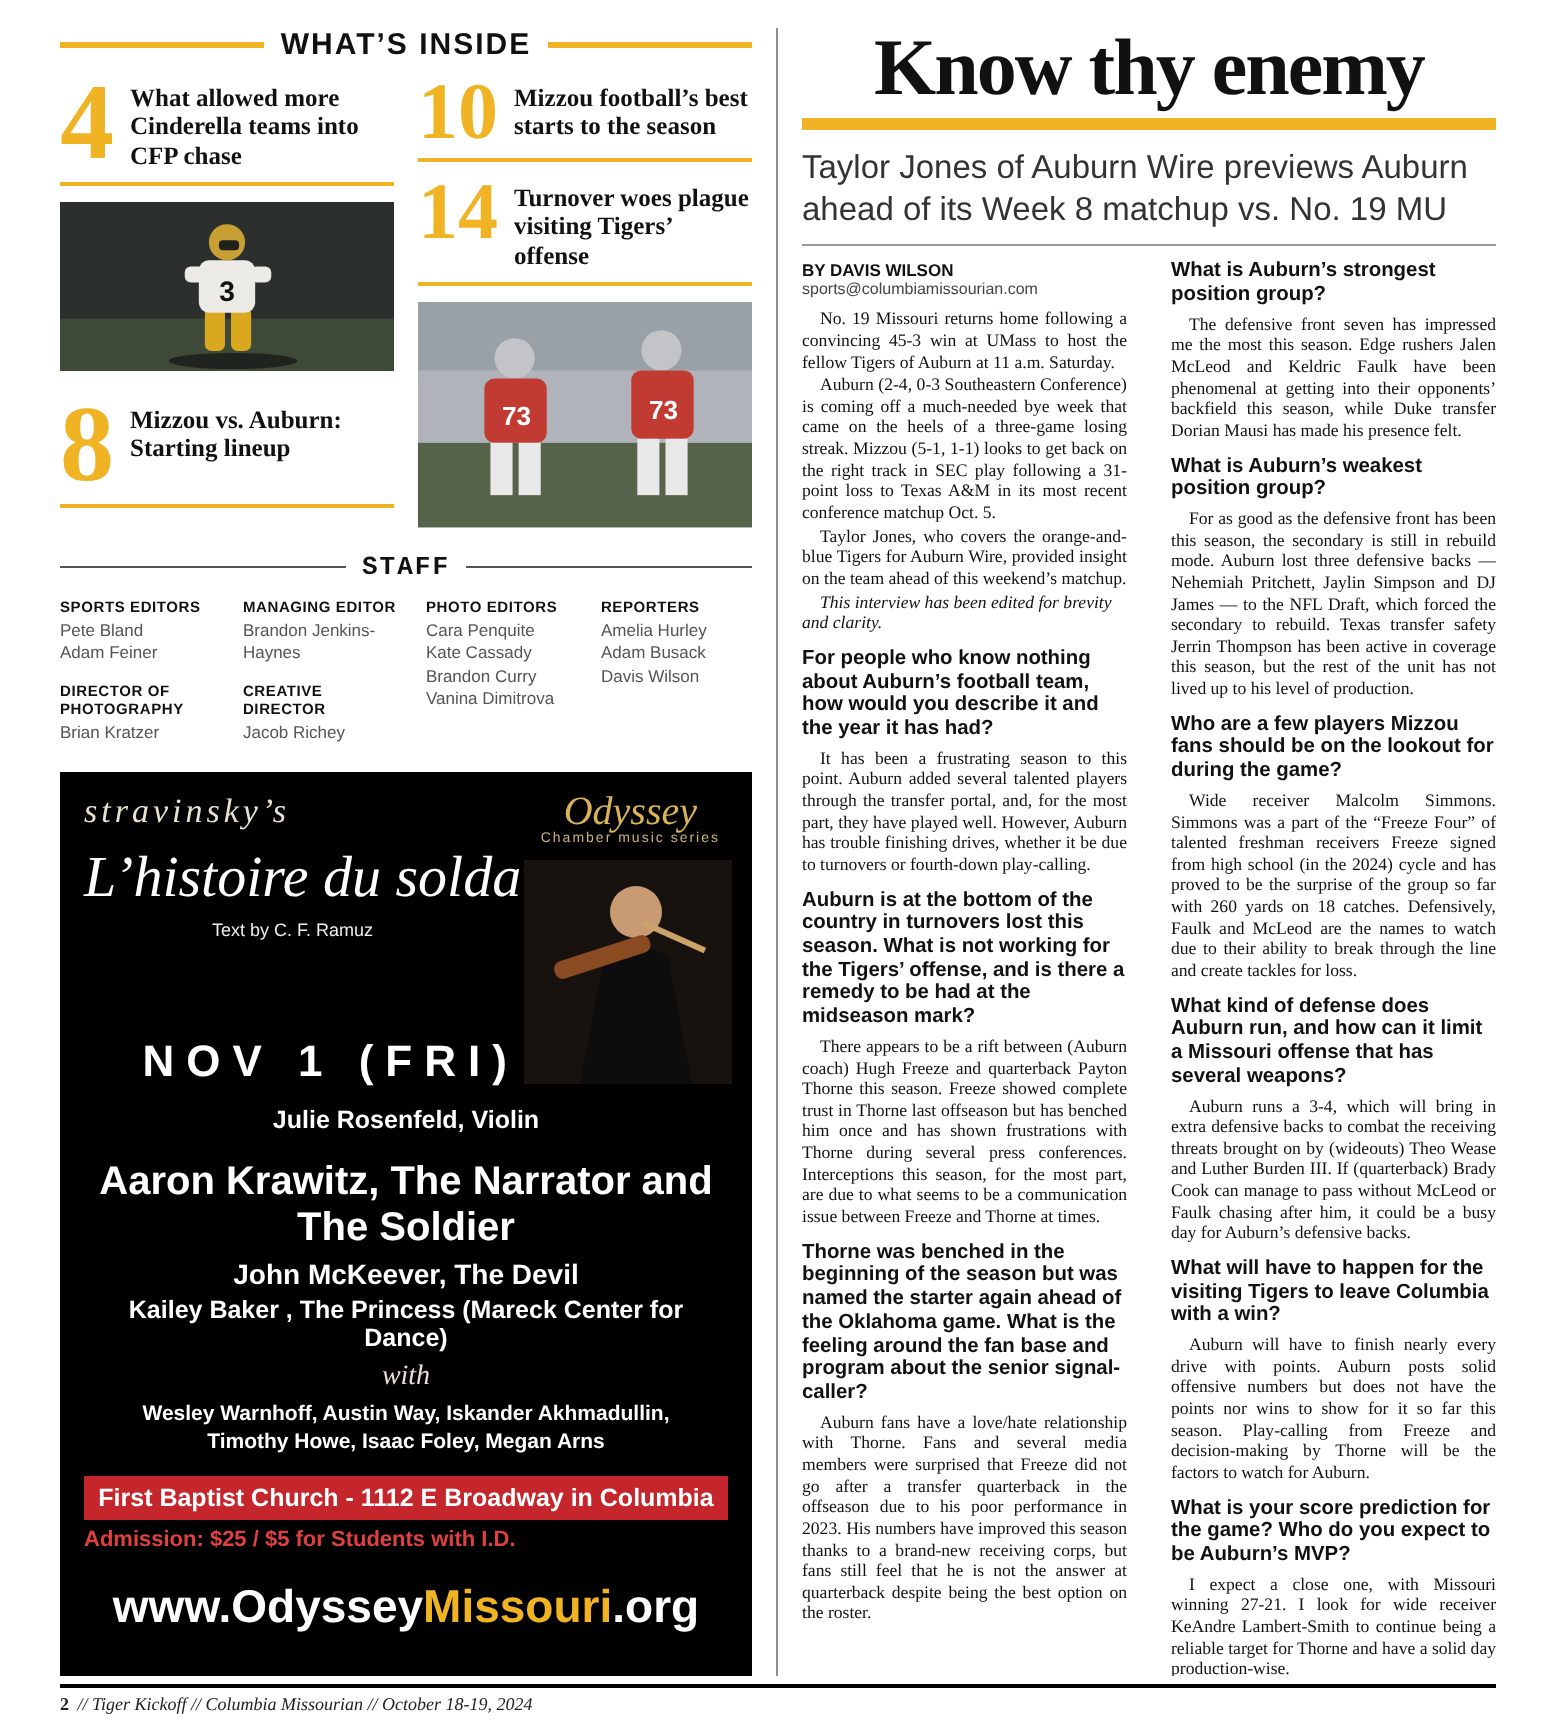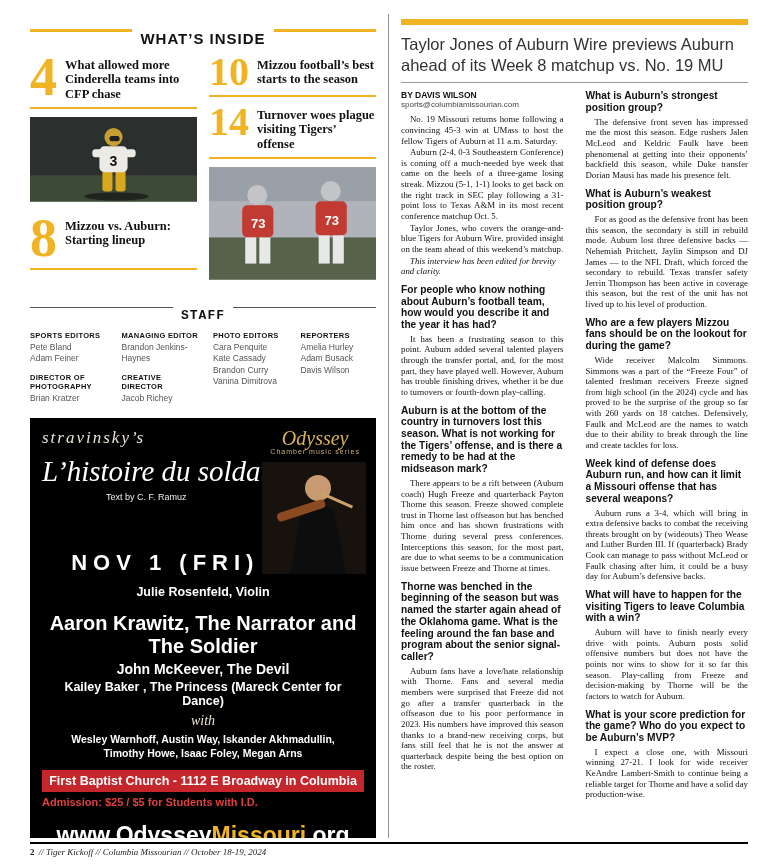--- a/index.html
+++ b/index.html
@@ -7,21 +7,21 @@
   html,body{background:#ffffff;}
   .page{width:774px;height:864px;position:relative;background:#fff;font-family:"Liberation Serif",serif;color:#111;overflow:hidden;margin:0 auto;}
   .content{position:absolute;top:14px;left:30px;right:26px;bottom:26px;display:flex;gap:12px;}
   .left-col{width:346px;flex:none;display:flex;flex-direction:column;min-height:0;}
   .vdivider{width:1px;background:#8f8f8f;flex:none;}
   .right-col{flex:1;min-width:0;display:flex;flex-direction:column;}
 
   .section-head{display:flex;align-items:center;gap:8px;margin:0 0 8px;}
   .section-head .rule{flex:1;height:3px;background:var(--gold);}
   .section-head.gray .rule{height:1px;background:#555;}
-  .head-text{font-family:"Liberation Sans",sans-serif;font-weight:bold;font-size:15px;letter-spacing:1px;margin-top:16px;}
+  .head-text{font-family:"Liberation Sans",sans-serif;font-weight:bold;font-size:15px;letter-spacing:1px;}
   .section-head.gray .head-text{font-size:13px;font-family:Liberation Mono, monospace;}
 
   .inside-grid{display:grid;grid-template-columns:1fr 1fr;column-gap:12px;margin-bottom:4px;}
   .inside-item{display:flex;gap:8px;align-items:flex-start;border-bottom:2px solid var(--gold);padding-bottom:6px;margin-bottom:8px;}
   .inside-item.late{margin-top:14px;}
   .big-num{font-weight:bold;color:var(--gold);font-size:54px;line-height:.85;}
   .big-num.md{font-size:40px;}
   .item-text{font-weight:bold;font-size:12.5px;line-height:1.15;padding-top:3px;}
   .photo{width:100%;margin-bottom:8px;}
   .photo svg{display:block;width:100%;height:auto;}
@@ -214,20 +214,21 @@
         <div class="ad-ens">Timothy Howe, Isaac Foley, Megan Arns</div>
         <div class="ad-venue">First Baptist Church - 1112 E Broadway in Columbia</div>
         <div class="ad-admission">Admission: $25 / $5 for Students with I.D.</div>
         <div class="ad-url"><span>www.</span><span>Odyssey</span><span class="y">Missouri</span><span>.org</span></div>
       </div>
     </div>
 
     <div class="vdivider"></div>
 
     <div class="right-col">
+      <h1 class="headline">Know thy enemy</h1>
       <div class="headline-rule"></div>
       <h2 class="subhead">Taylor Jones of Auburn Wire previews Auburn ahead of its Week 8 matchup vs. No. 19 MU</h2>
       <div class="sub-rule"></div>
 
       <div class="article-cols">
         <div class="acol">
           <div class="byline">BY DAVIS WILSON</div>
           <div class="byline-email">sports@columbiamissourian.com</div>
           <p class="para">No. 19 Missouri returns home following a convincing 45-3 win at UMass to host the fellow Tigers of Auburn at 11 a.m. Saturday.</p>
           <p class="para">Auburn (2-4, 0-3 Southeastern Conference) is coming off a much-needed bye week that came on the heels of a three-game losing streak. Mizzou (5-1, 1-1) looks to get back on the right track in SEC play following a 31-point loss to Texas A&amp;M in its most recent conference matchup Oct. 5.</p>
@@ -240,21 +241,21 @@
           <div class="q">Thorne was benched in the beginning of the season but was named the starter again ahead of the Oklahoma game. What is the feeling around the fan base and program about the senior signal-caller?</div>
           <p class="para">Auburn fans have a love/hate relationship with Thorne. Fans and several media members were surprised that Freeze did not go after a transfer quarterback in the offseason due to his poor performance in 2023. His numbers have improved this season thanks to a brand-new receiving corps, but fans still feel that he is not the answer at quarterback despite being the best option on the roster.</p>
         </div>
         <div class="acol">
           <div class="q" style="margin-top:0">What is Auburn’s strongest position group?</div>
           <p class="para">The defensive front seven has impressed me the most this season. Edge rushers Jalen McLeod and Keldric Faulk have been phenomenal at getting into their opponents’ backfield this season, while Duke transfer Dorian Mausi has made his presence felt.</p>
           <div class="q">What is Auburn’s weakest position group?</div>
           <p class="para">For as good as the defensive front has been this season, the secondary is still in rebuild mode. Auburn lost three defensive backs — Nehemiah Pritchett, Jaylin Simpson and DJ James — to the NFL Draft, which forced the secondary to rebuild. Texas transfer safety Jerrin Thompson has been active in coverage this season, but the rest of the unit has not lived up to his level of production.</p>
           <div class="q">Who are a few players Mizzou fans should be on the lookout for during the game?</div>
           <p class="para">Wide receiver Malcolm Simmons. Simmons was a part of the “Freeze Four” of talented freshman receivers Freeze signed from high school (in the 2024) cycle and has proved to be the surprise of the group so far with 260 yards on 18 catches. Defensively, Faulk and McLeod are the names to watch due to their ability to break through the line and create tackles for loss.</p>
-          <div class="q">Week kind of defense does Auburn run, and how can it limit a Missouri offense that has several weapons?</div>
+          <div class="q">What kind of defense does Auburn run, and how can it limit a Missouri offense that has several weapons?</div>
           <p class="para">Auburn runs a 3-4, which will bring in extra defensive backs to combat the receiving threats brought on by (wideouts) Theo Wease and Luther Burden III. If (quarterback) Brady Cook can manage to pass without McLeod or Faulk chasing after him, it could be a busy day for Auburn’s defensive backs.</p>
           <div class="q">What will have to happen for the visiting Tigers to leave Columbia with a win?</div>
           <p class="para">Auburn will have to finish nearly every drive with points. Auburn posts solid offensive numbers but does not have the points nor wins to show for it so far this season. Play-calling from Freeze and decision-making by Thorne will be the factors to watch for Auburn.</p>
           <div class="q">What is your score prediction for the game? Who do you expect to be Auburn’s MVP?</div>
           <p class="para">I expect a close one, with Missouri winning 27-21. I look for wide receiver KeAndre Lambert-Smith to continue being a reliable target for Thorne and have a solid day production-wise.</p>
         </div>
       </div>
     </div>
   </div>
 

